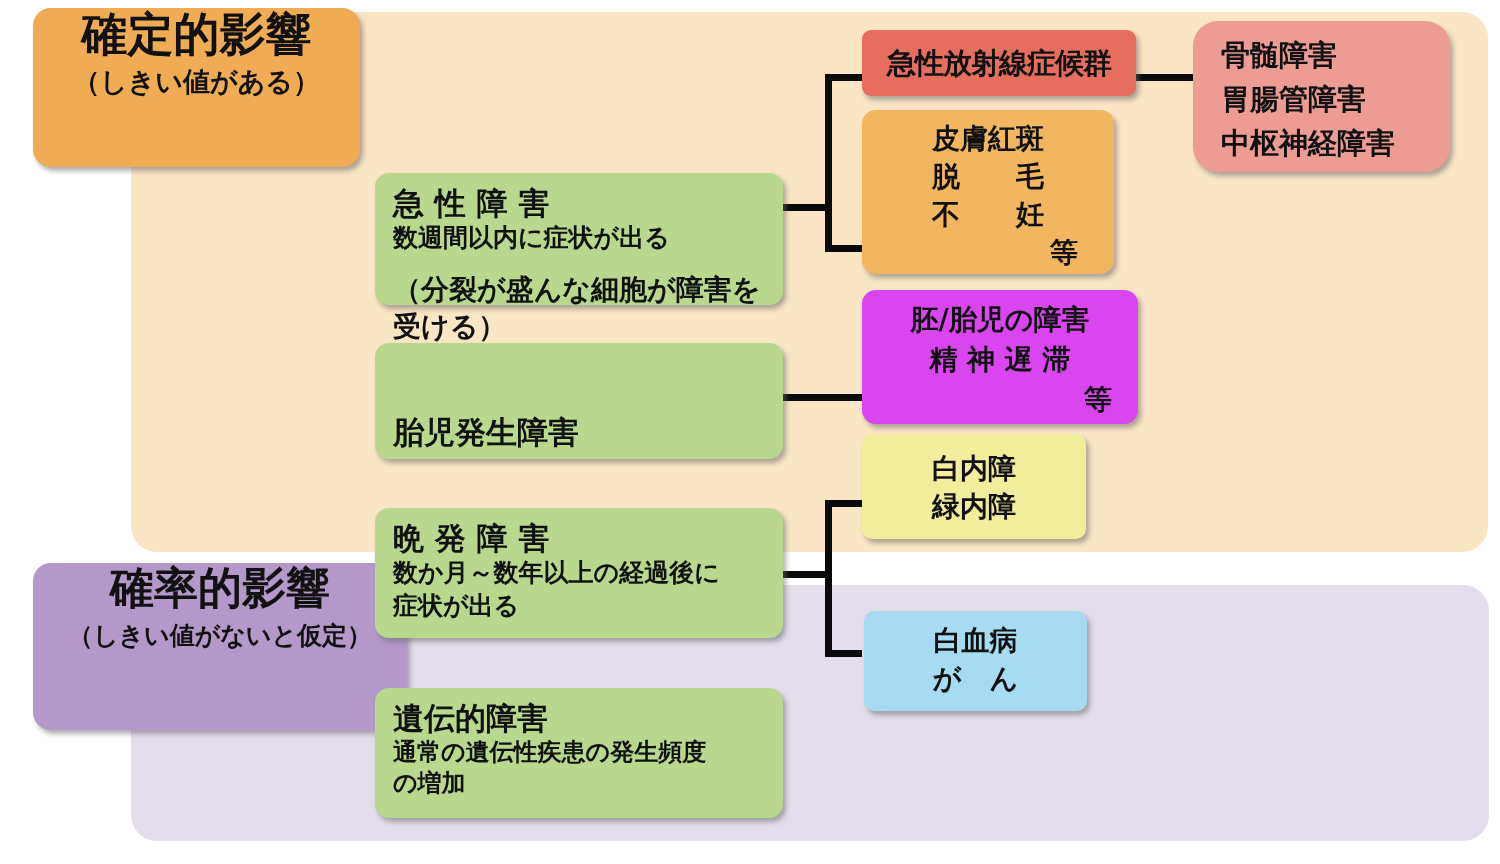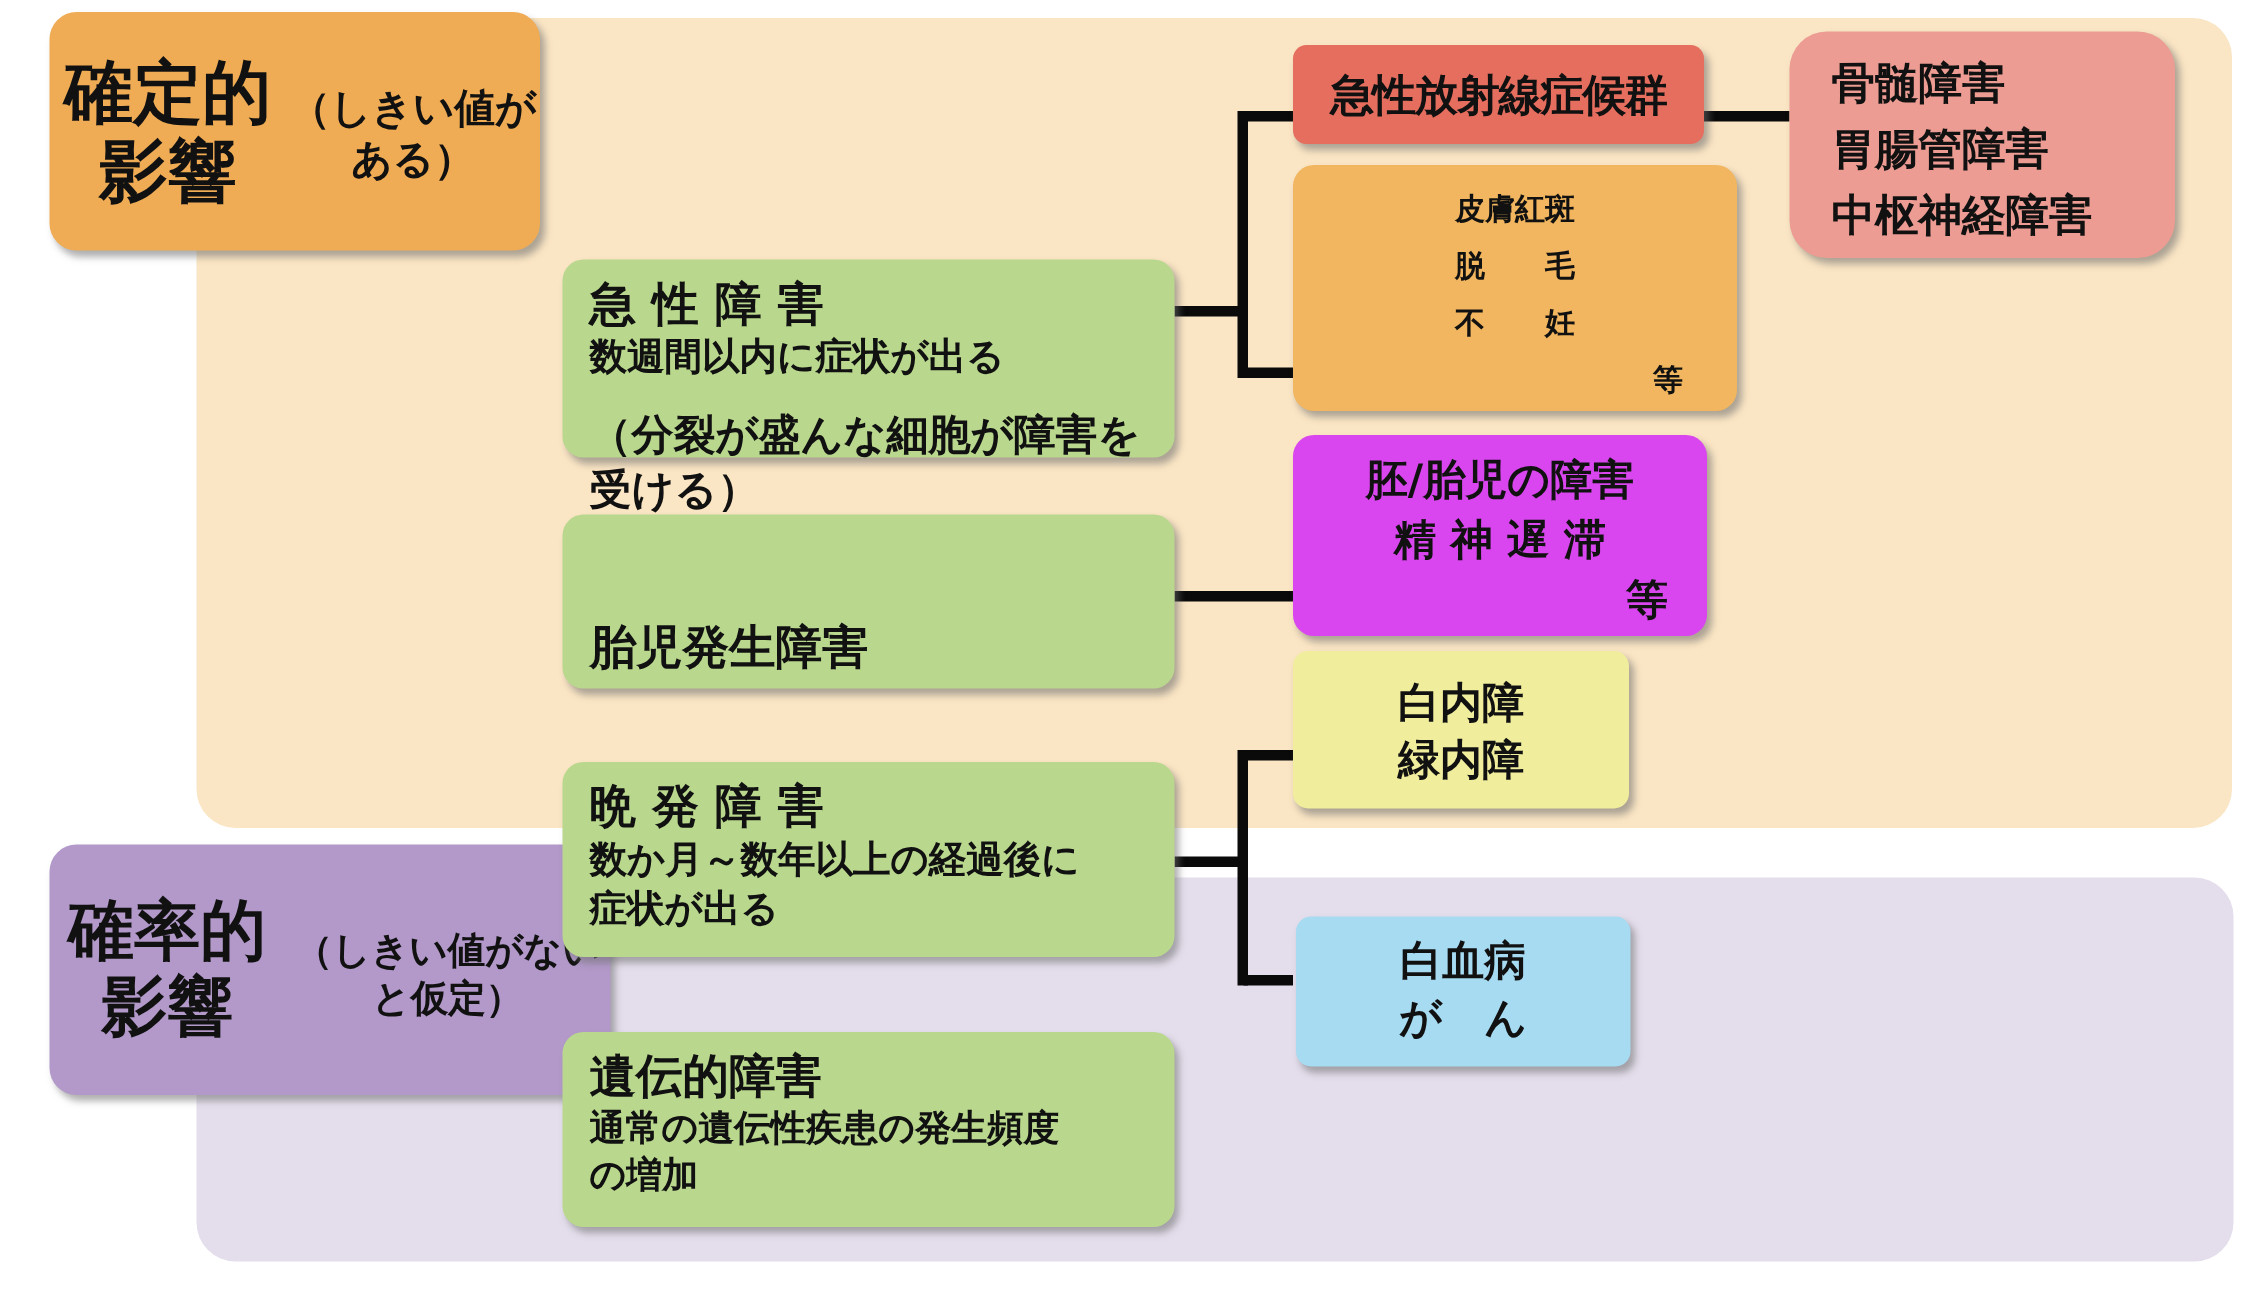--- a/index.html
+++ b/index.html
@@ -19,21 +19,21 @@
   #panel-stochastic    { left: 131px; top: 585px; width: 1358px; height: 256px; background: #e4deec; }
 
   .box {
     position: absolute;
     box-shadow: 3px 4px 5px rgba(110,110,110,0.55);
     box-sizing: border-box;
     line-height: 1.25;
   }
   .titlebox {
     border-radius: 18px;
-    display: flex; flex-direction: row; align-items: center; justify-content: flex-end;
+    display: flex; flex-direction: column; align-items: center; justify-content: flex-start;
     text-align: center;
   }
   #box-deterministic { left: 33px; top: 8px;  width: 327px; height: 159px; background: #efac55; }
   #box-stochastic    { left: 33px; top: 563px; width: 374px; height: 167px; background: #b299c9; }
   #box-deterministic .big { font-size: 46px; line-height: 1.15; }
   #box-deterministic .sub { font-size: 27px; margin-top: 4px; }
   #box-stochastic .big { font-size: 44px; line-height: 1.15; }
   #box-stochastic .sub { font-size: 25px; margin-top: 6px; }
 
   .greenbox {
@@ -51,24 +51,24 @@
   #box-genetic { top: 688px; height: 130px; }
   #box-genetic .gdesc { font-size: 24px; }
 
   #box-ars {
     left: 862px; top: 30px; width: 274px; height: 66px;
     background: #e56e5e; border-radius: 9px;
     display: flex; align-items: center; justify-content: center;
     font-size: 29px; letter-spacing: -1px;
   }
   #box-skin {
-    left: 862px; top: 110px; width: 296px; height: 164px;
+    left: 862px; top: 110px; width: 252px; height: 164px;
     background: #f1b65f; border-radius: 14px;
     padding-top: 10px; text-align: center;
-    font-size: 20px; line-height: 38px;
+    font-size: 28px; line-height: 38px;
   }
   #box-skin .etc { text-align: right; padding-right: 36px; }
   #box-embryo {
     left: 862px; top: 290px; width: 276px; height: 134px;
     background: #d946ef; border-radius: 14px;
     padding-top: 10px; text-align: center;
     font-size: 28px; line-height: 40px;
   }
   #box-embryo .etc { text-align: right; padding-right: 26px; }
   #box-eye {

